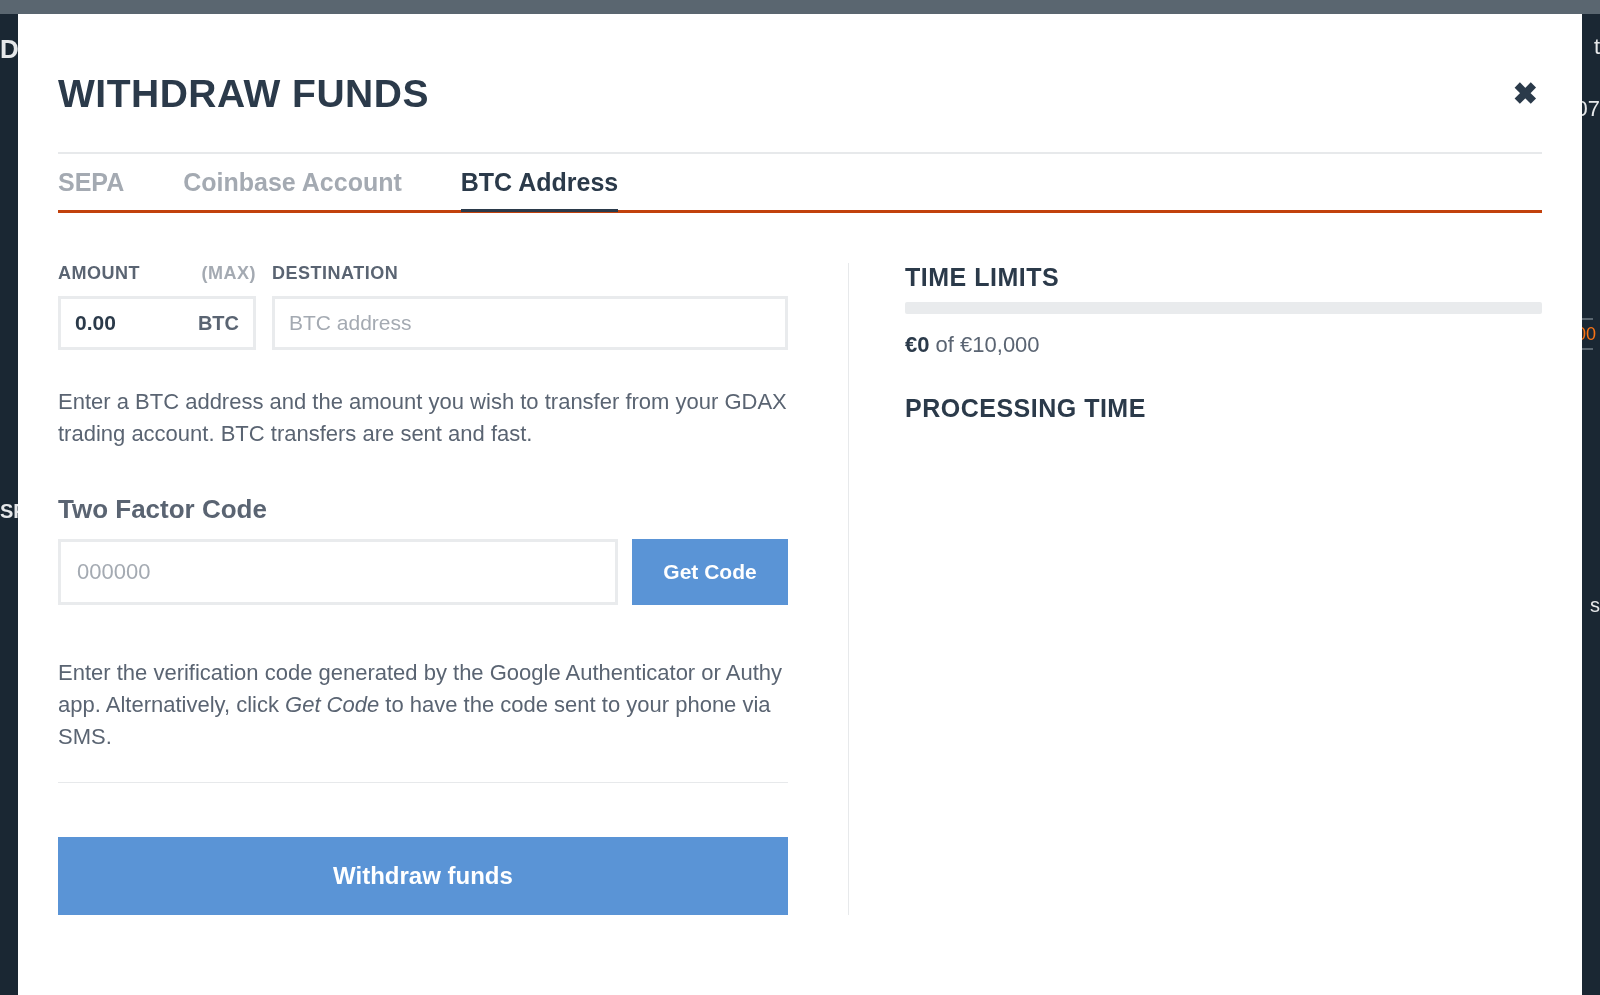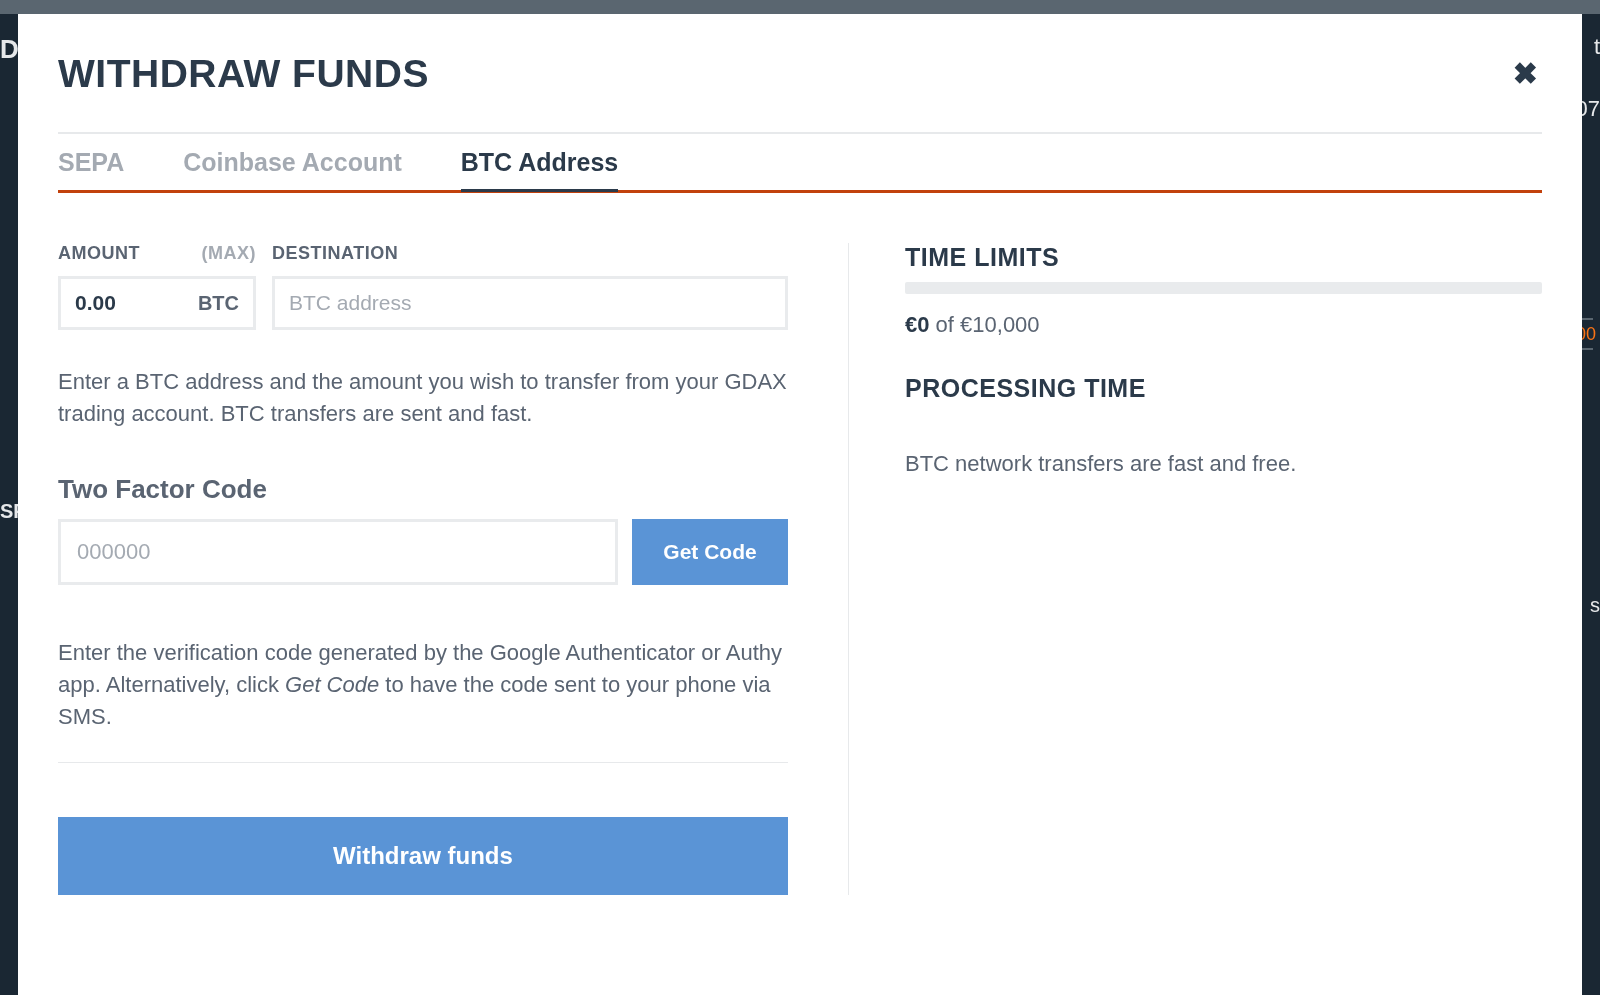--- a/index.html
+++ b/index.html
@@ -52,21 +52,21 @@
   .bg-noise5b {
     position: absolute; left: 210px; bottom: 10px;
     color: #3dd16f; font-size: 20px; font-family: monospace;
     font-weight: 600;
   }
 
   .modal {
     position: absolute;
     top: 14px; left: 18px; right: 18px; bottom: 0;
     background: #ffffff;
-    padding: 38px 40px 0 40px;
+    padding: 58px 40px 0 40px;
     overflow: hidden;
   }
 
   .modal-header {
     display: flex; justify-content: space-between; align-items: center;
     padding-bottom: 36px;
     border-bottom: 2px solid #e7e9eb;
   }
   .modal-title {
     font-size: 39px; font-weight: 800; color: #2b3a4a;
@@ -297,17 +297,16 @@
       <button class="withdraw-btn">Withdraw funds</button>
     </div>
 
     <div class="right">
       <div class="section-title">TIME LIMITS</div>
       <div class="limit-bar"></div>
       <div class="limit-text">
         <strong>€0</strong><span> of €10,000</span>
       </div>
       <div class="proc-title">PROCESSING TIME</div>
-      <div class="proc-text">BTC network transfers are fast and free.</div>
     </div>
   </div>
 
 </div>
 
 </body></html>

